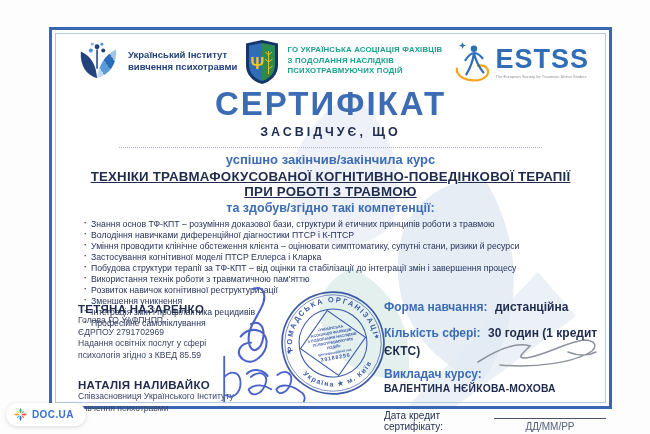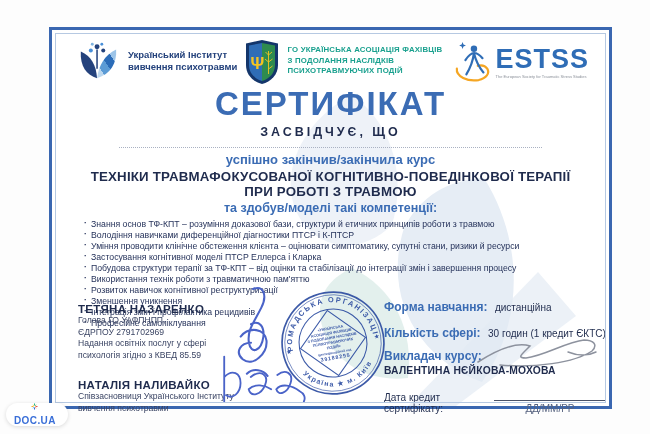--- a/index.html
+++ b/index.html
@@ -23,52 +23,52 @@
   .assoc-text { font-size:7.8px; font-weight:bold; color:#19a08e; line-height:1.35; letter-spacing:.2px; padding-top:5px; }
   .estss { align-items:center; gap:3px; }
   .estss-col { display:flex; flex-direction:column; }
   .estss-word { font-size:27px; font-weight:800; color:#2f6db6; letter-spacing:1px; line-height:1; }
   .estss-tag { font-size:4px; color:#8a8f98; margin-top:1px; }
 
   .title { text-align:center; font-size:33px; font-weight:800; color:#3b6cb4; letter-spacing:2px; line-height:1.02; margin-top:1px; }
   .certifies { text-align:center; font-size:12.5px; font-weight:700; color:#1f2b4d; letter-spacing:3px; margin-top:4px; }
   .name-line { width:76%; margin:8px auto 4px; border-top:1.6px dotted #a9b1c2; height:0; }
   .course-intro { text-align:center; color:#3b6cb4; font-weight:700; font-size:13px; }
-  .course-title { text-align:center; color:#1f2b4d; font-weight:800; font-size:13.3px; line-height:1.18; margin-top:2px; letter-spacing:.2px; }
+  .course-title { text-align:center; color:#1f2b4d; font-weight:800; font-size:13.3px; line-height:1.18; margin-top:2px; letter-spacing:.2px;text-decoration:underline; }
   .comp-intro { text-align:center; color:#3b6cb4; font-weight:700; font-size:12.5px; margin-top:1px; }
 
   .comps { list-style:none; margin:4px 22px 0 30px; }
   .comps li { position:relative; padding-left:9px; font-size:8.7px; line-height:1.15; color:#25325a; margin-bottom:1px; }
   .comps li::before { content:"·"; position:absolute; left:2px; top:-1px; font-weight:bold; }
 
   .org-block { position:absolute; left:26px; top:267px; width:235px; z-index:2; }
   .org-heading { color:#3b6cb4; font-weight:800; font-size:12.5px; }
   .org-name { color:#1f2b4d; font-weight:800; font-size:11.5px; margin-top:6px; letter-spacing:.3px; }
   .org-line { color:#3a4463; font-size:8.6px; line-height:1.35; }
   .gap { height:12px; }
 
   .details-block { position:absolute; left:332px; top:267px; width:222px; z-index:2; }
   .detail-row { margin-bottom:8px; }
   .detail-label { color:#3b6cb4; font-weight:800; font-size:12px; }
-  .detail-value { color:#1f2b4d; font-size:10px; font-weight:400; margin-left:3px; }
+  .detail-value { color:#1f2b4d; font-size:12px; font-weight:700; margin-left:3px; }
   .teacher-name { color:#1f2b4d; font-weight:800; font-size:10.3px; margin-top:2px; letter-spacing:.2px; }
   .date-row { margin-top:16px; font-size:10px; color:#1f2b4d; display:flex; align-items:flex-start; }
   .date-blank { display:inline-flex; flex-direction:column; align-items:center; margin-left:4px; }
   .date-line { width:112px; border-bottom:1px solid #4a5268; height:9px; }
   .date-hint { font-size:10px; color:#55617e; margin-top:2px; }
 
   .stamp { position:absolute; left:228px; top:260px; z-index:1; opacity:.92; }
   .sig1 { position:absolute; left:168px; top:252px; z-index:2; }
   .sig2 { position:absolute; left:162px; top:312px; z-index:2; }
   .sig3 { position:absolute; left:420px; top:300px; z-index:2; }
 
   .docua-badge {
     position:absolute; left:6px; bottom:8px; height:23px; padding:0 12px 0 8px;
     background:#fff; border-radius:12px; display:flex; align-items:center; gap:5px;
-    box-shadow:0 1px 4px rgba(0,0,0,.14); cursor:pointer; z-index:5;flex-direction:column;
+    box-shadow:0 1px 4px rgba(0,0,0,.14); cursor:pointer; z-index:5;
   }
   .docua-word { font-size:10px; font-weight:800; color:#3a6fd8; letter-spacing:.4px; }
 </style>
 </head>
 <body>
 
 <div class="card">
   <div class="card-inner-border"></div>
 
   <svg class="watermark" width="557" height="376" viewBox="0 0 557 376">
@@ -140,21 +140,21 @@
     </div>
 
     <div class="title">СЕРТИФІКАТ</div>
     <div class="certifies">ЗАСВІДЧУЄ, ЩО</div>
     <div class="name-line"></div>
     <div class="course-intro">успішно закінчив/закінчила курс</div>
     <div class="course-title">
       <div>ТЕХНІКИ ТРАВМАФОКУСОВАНОЇ КОГНІТИВНО-ПОВЕДІНКОВОЇ ТЕРАПІЇ</div>
       <div>ПРИ РОБОТІ З ТРАВМОЮ</div>
     </div>
-    <div class="comp-intro">та здобув/моделі такі компетенції:</div>
+    <div class="comp-intro">та здобув/згідно такі компетенції:</div>
 
     <ul class="comps">
       <li>Знання основ ТФ-КПТ – розуміння доказової бази, структури й етичних принципів роботи з травмою</li>
       <li>Володіння навичками диференційної діагностики ПТСР і К-ПТСР</li>
       <li>Уміння проводити клінічне обстеження клієнта – оцінювати симптоматику, супутні стани, ризики й ресурси</li>
       <li>Застосування когнітивної моделі ПТСР Еллерса і Кларка</li>
       <li>Побудова структури терапії за ТФ-КПТ – від оцінки та стабілізації до інтеграції змін і завершення процесу</li>
       <li>Використання технік роботи з травматичною пам'яттю</li>
       <li>Розвиток навичок когнітивної реструктуризації</li>
       <li>Зменшення уникнення</li>

